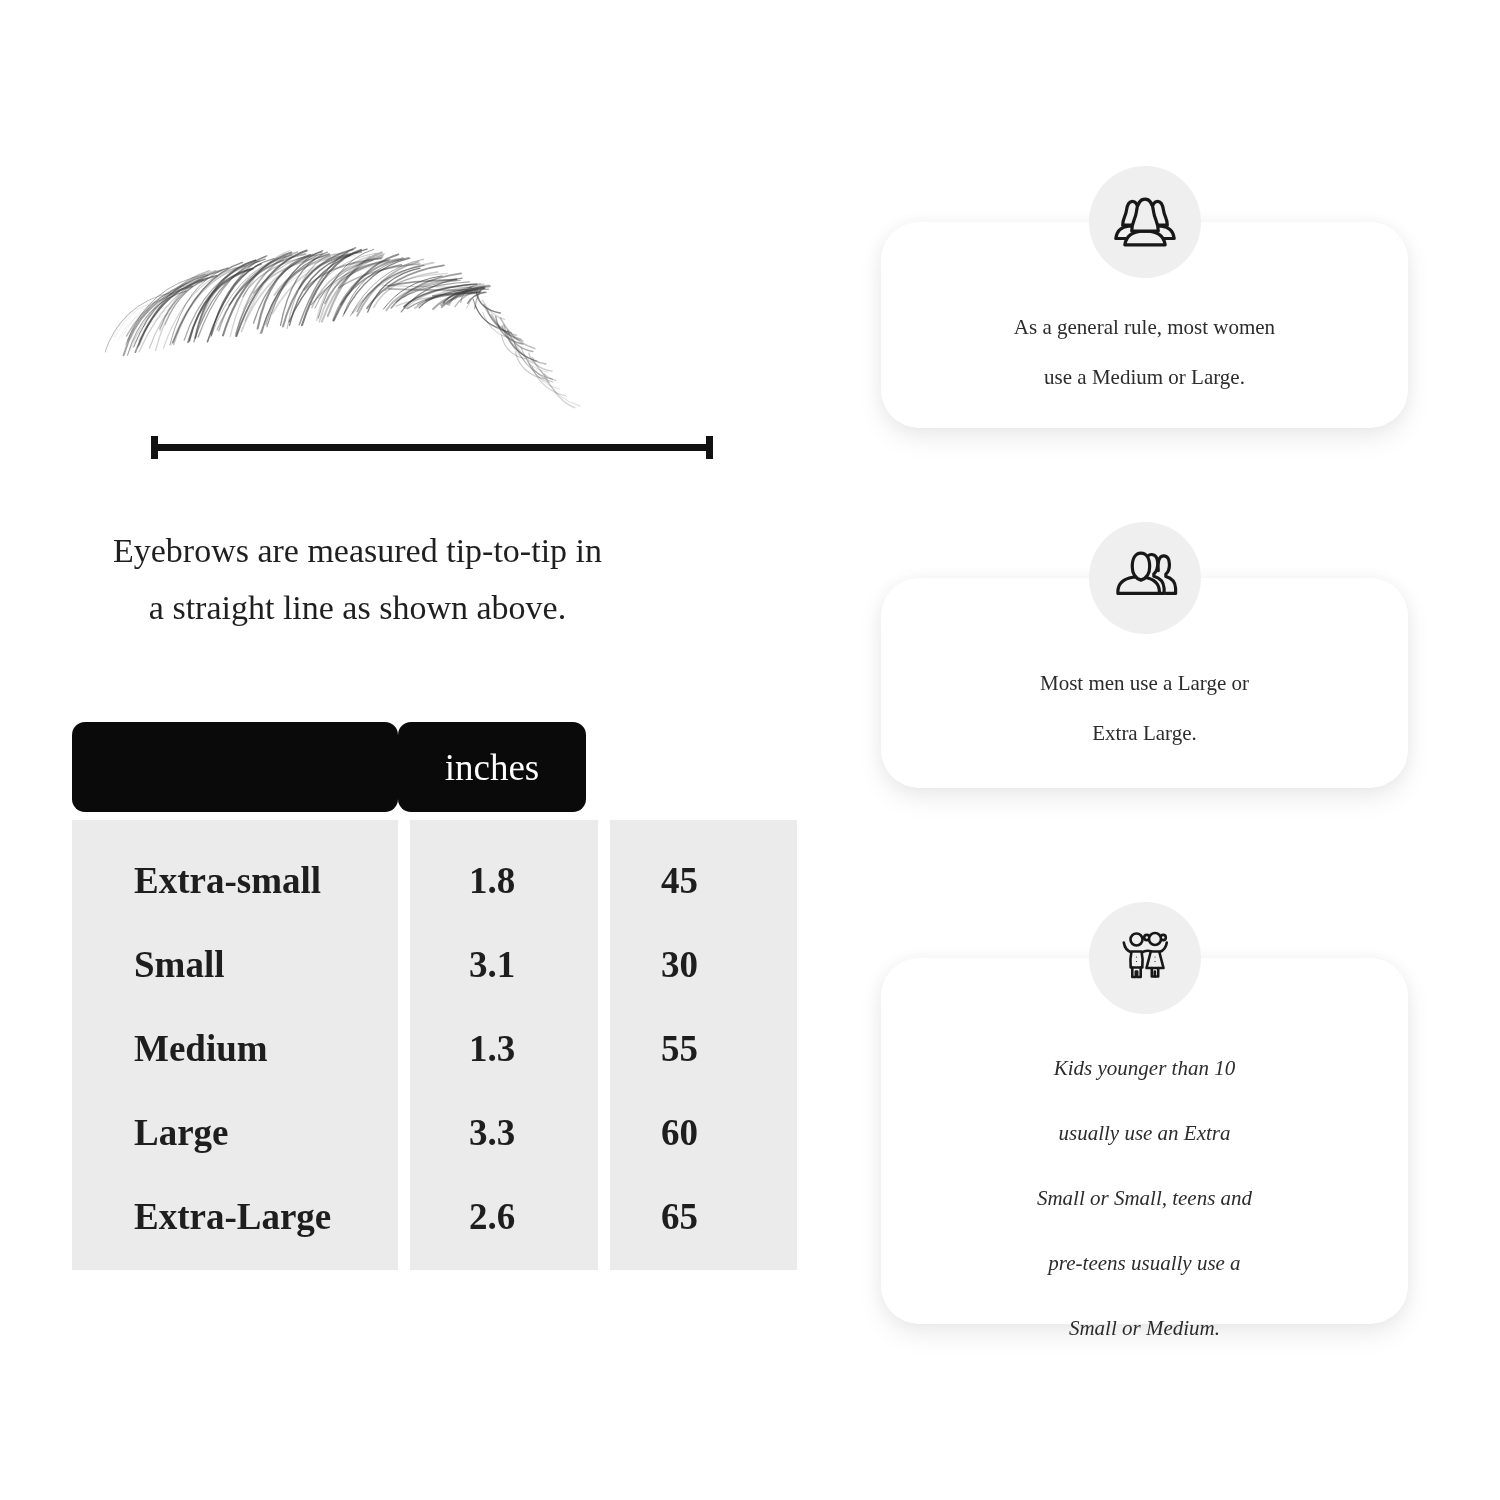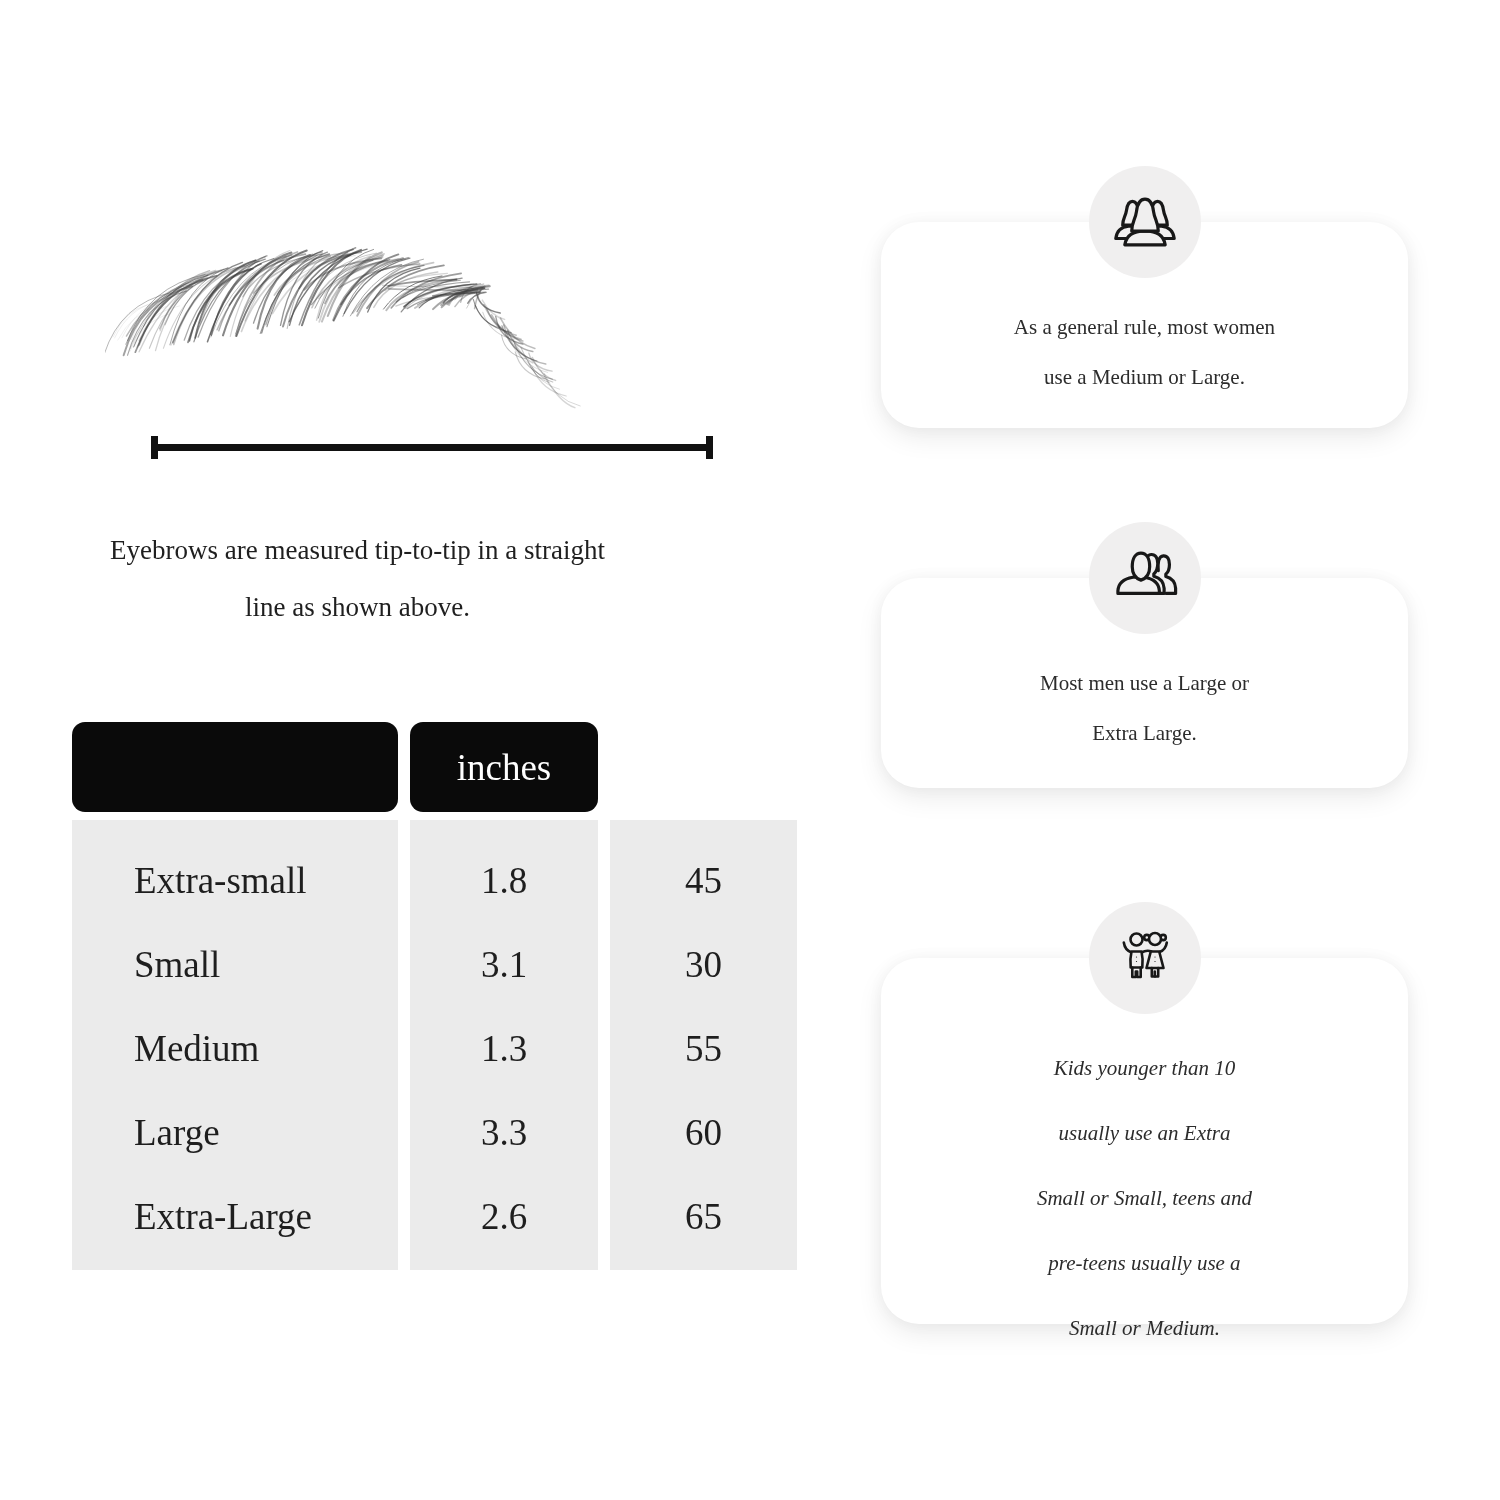--- a/index.html
+++ b/index.html
@@ -10,35 +10,35 @@
   .brow{position:absolute;left:105px;top:238px;width:480px;height:195px;}
 
   
   .mline{position:absolute;left:151px;top:444px;width:562px;height:7px;background:#111;}
   .mline::before,.mline::after{content:"";position:absolute;top:-8px;width:7px;height:23px;background:#111;}
   .mline::before{left:0;}
   .mline::after{right:0;}
 
   
   .caption{position:absolute;left:105px;top:522px;width:505px;text-align:center;
-           font-size:27px;line-height:57px;color:#1f1f1f;}
+           font-size:34px;line-height:57px;color:#1f1f1f;}
 
   
   .size-table{position:absolute;left:72px;top:722px;width:725px;}
-  .thead{display:grid;grid-template-columns:326px 188px 187px;column-gap:12px;}
+  .thead{display:grid;grid-template-columns:326px 188px 187px;}
   .th{height:90px;background:#0a0a0a;border-radius:13px;color:#ffffff;
       display:flex;align-items:center;justify-content:center;font-size:37px;}
   .tbody{position:relative;margin-top:8px;height:450px;}
   .bgcol{position:absolute;top:0;bottom:0;background:#ebebeb;}
   .bgcol.c1{left:0;width:326px;}
   .bgcol.c2{left:338px;width:188px;}
   .bgcol.c3{left:538px;width:187px;}
   .rows{position:absolute;left:0;top:18px;right:0;display:grid;grid-auto-rows:84px;}
-  .tr{display:grid;grid-template-columns:326px 188px 187px;column-gap:12px;align-items:center;
-      font-size:37px;color:#1e1e1e;}
+  .tr{display:grid;grid-template-columns:326px 188px 187px;align-items:center;
+      font-size:37px;color:#1e1e1e;font-weight:bold;}
   .td.size{padding-left:62px;}
   .td.num{text-align:center;}
 
   
   .card{position:absolute;left:881px;width:527px;background:#ffffff;border-radius:38px;
         box-shadow:0 10px 26px rgba(0,0,0,0.08),0 0 16px rgba(0,0,0,0.04);}
   .card.c1{top:222px;height:206px;}
   .card.c2{top:578px;height:210px;}
   .card.c3{top:958px;height:366px;}
   .card-text{position:absolute;left:50%;transform:translateX(-50%);top:80px;

